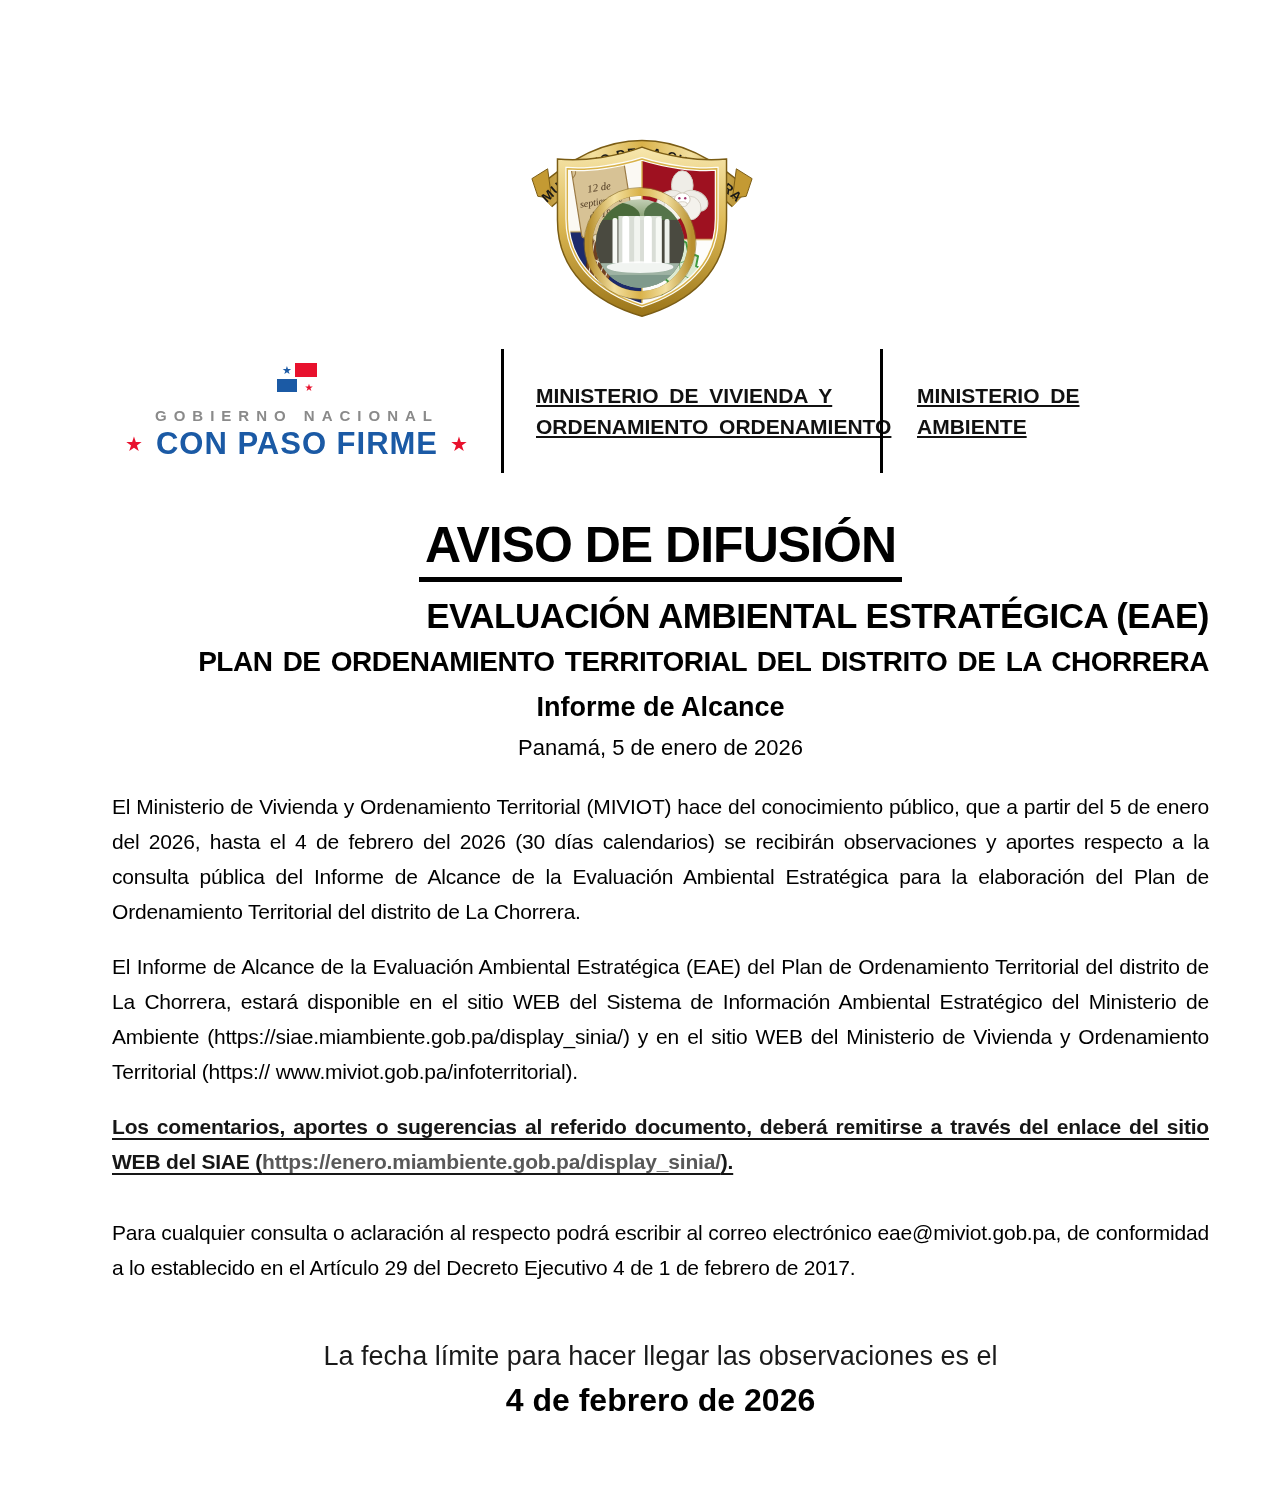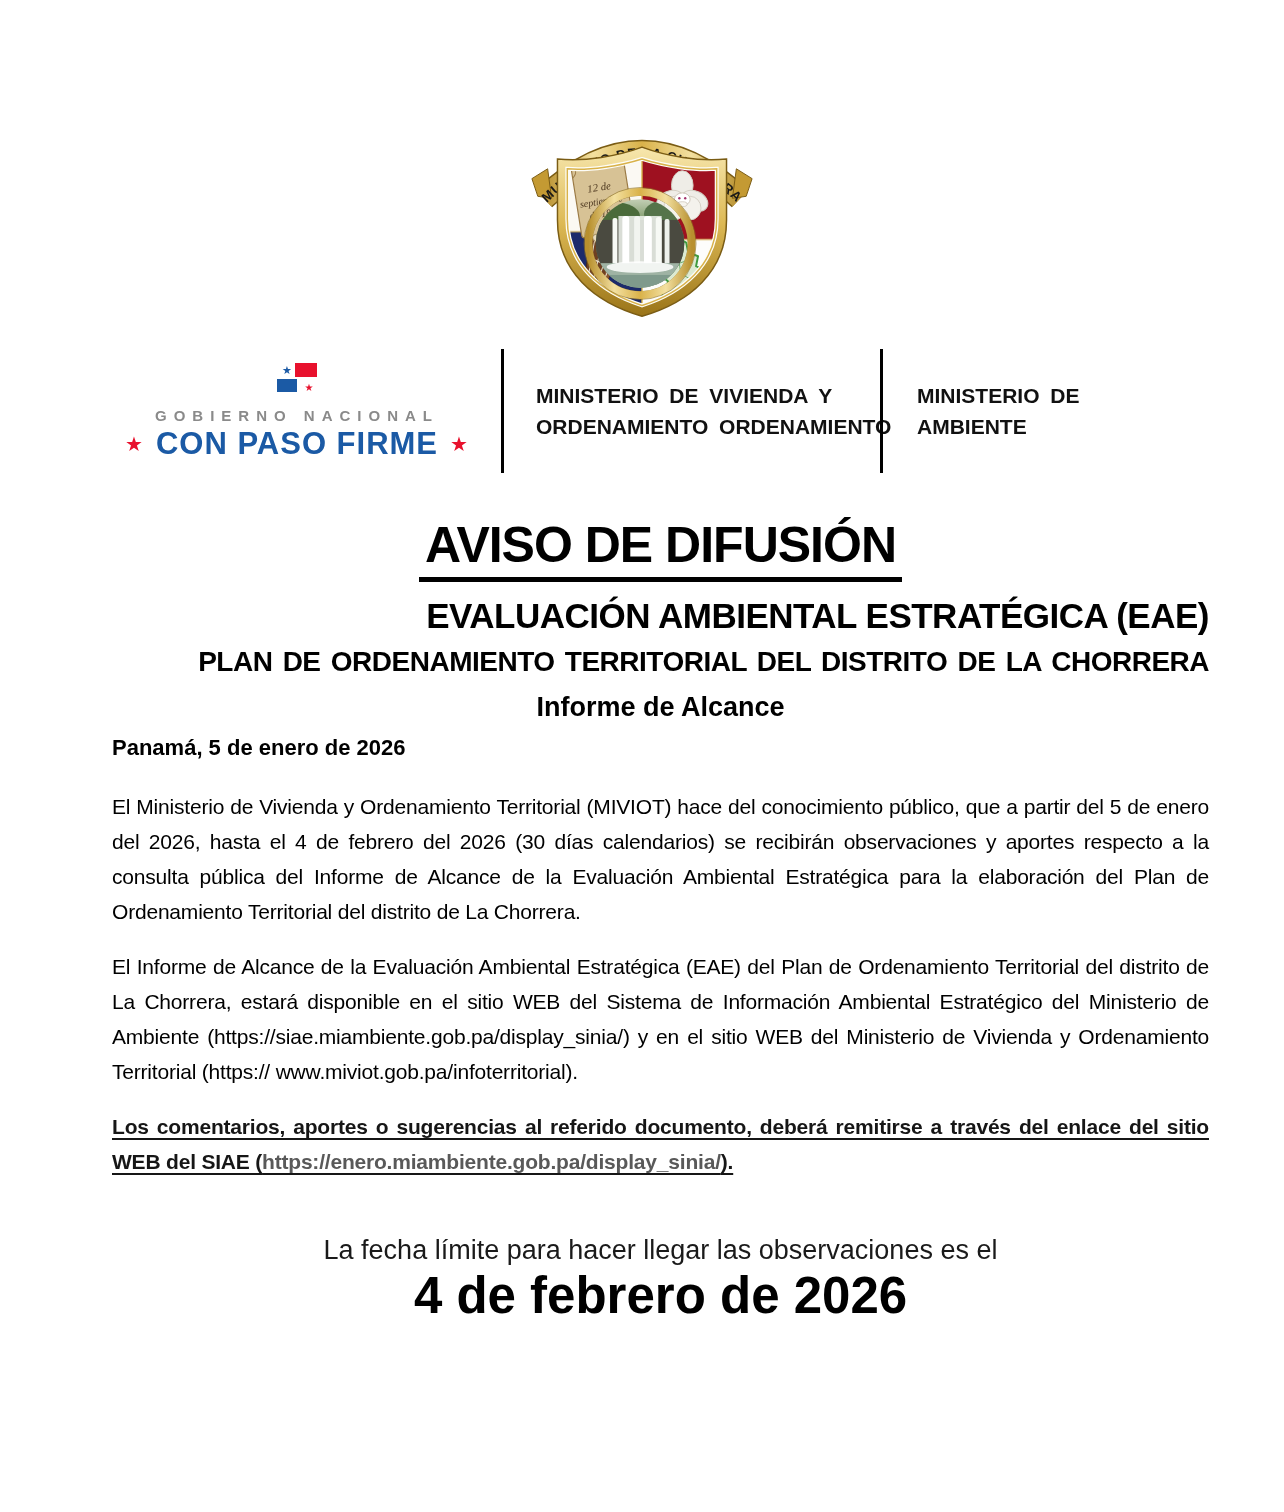--- a/index.html
+++ b/index.html
@@ -29,21 +29,21 @@
     letter-spacing:7px;white-space:nowrap;text-align:center;
   }
   .gov-line2{
     margin-top:2px;font-size:31px;font-weight:800;color:#1b5aa5;
     letter-spacing:1px;white-space:nowrap;display:flex;align-items:center;gap:12px;
   }
   .gov-star{color:#e8112d;font-size:20px;font-weight:400;}
   .vdivider{width:3px;height:124px;background:#000;margin:0 4px;}
   .ministry{
     font-size:21px;font-weight:700;color:#111;
-    line-height:31px;word-spacing:5px;white-space:nowrap;
+    line-height:31px;word-spacing:5px;white-space:nowrap;text-decoration:underline;
   }
   .ministry-1{width:368px;padding-left:28px;box-sizing:border-box;}
   .ministry-2{width:300px;padding-left:30px;box-sizing:border-box;}
   
   .content{padding:0 75px 0 112px;}
   .title-main{
     margin-top:40px;text-align:center;
     font-size:50px;font-weight:800;color:#000;letter-spacing:-1px;text-decoration:underline;
   }
   .title-main .underlined{
@@ -55,42 +55,42 @@
   }
   .subtitle-2{
     margin-top:10px;text-align:right;
     font-size:28px;font-weight:800;color:#000;letter-spacing:-0.5px;word-spacing:3px;
   }
   .subtitle-3{
     margin-top:14px;text-align:center;
     font-size:27px;font-weight:700;color:#000;
   }
   .dateline{
-    margin-top:12px;text-align:left;
-    font-size:22px;font-weight:700;color:#000;
+    margin-top:12px;text-align:center;
+    font-size:22px;font-weight:400;color:#000;
   }
   .para{
     margin:20px 0 0 0;
     font-size:21px;line-height:35px;
     text-align:justify;letter-spacing:-0.2px;color:#000000;
   }
   .para.first{margin-top:28px;}
   .para.bold-underline{
     font-weight:700;text-decoration:underline;
     text-decoration-thickness:2px;text-underline-offset:4px;color:#161616;
   }
   .para.bold-underline .url-link{color:#595959;}
   .para.last{margin-top:36px;}
   .deadline-intro{
     margin-top:56px;text-align:center;
     font-size:27px;font-weight:400;color:#1a1a1a;
   }
   .deadline-date{
-    text-align:center;
-    font-size:51px;font-weight:800;color:#000;
+    margin-top:10px;text-align:center;
+    font-size:32px;font-weight:800;color:#000;
   }
 </style>
 </head>
 <body>
 
 <div class="page">
 
   <div class="crest-wrap">
     <svg width="236" height="230" viewBox="0 0 240 234">
       <defs>
@@ -252,19 +252,20 @@
     <div class="subtitle-2">PLAN DE ORDENAMIENTO TERRITORIAL DEL DISTRITO DE LA CHORRERA</div>
     <div class="subtitle-3">Informe de Alcance</div>
     <div class="dateline">Panamá, 5 de enero de 2026</div>
 
     <p class="para first">El Ministerio de Vivienda y Ordenamiento Territorial (MIVIOT) hace del conocimiento público, que a partir del 5 de enero del 2026, hasta el 4 de febrero del 2026 (30 días calendarios) se recibirán observaciones y aportes respecto a la consulta pública del Informe de Alcance de la Evaluación Ambiental Estratégica para la elaboración del Plan de Ordenamiento Territorial del distrito de La Chorrera.</p>
 
     <p class="para">El Informe de Alcance de la Evaluación Ambiental Estratégica (EAE) del Plan de Ordenamiento Territorial del distrito de La Chorrera, estará disponible en el sitio WEB del Sistema de Información Ambiental Estratégico del Ministerio de Ambiente (https://siae.miambiente.gob.pa/display_sinia/) y en el sitio WEB del Ministerio de Vivienda y Ordenamiento Territorial (https:// www.miviot.gob.pa/infoterritorial).</p>
 
     <p class="para bold-underline"><span>Los comentarios, aportes o sugerencias al referido documento, deberá remitirse a través del enlace del sitio WEB del SIAE (</span><span class="url-link">https://enero.miambiente.gob.pa/display_sinia/</span><span>).</span></p>
 
+    <p class="para last">Para cualquier consulta o aclaración al respecto podrá escribir al correo electrónico eae@miviot.gob.pa, de conformidad a lo establecido en el Artículo 29 del Decreto Ejecutivo 4 de 1 de febrero de 2017.</p>
 
     <div class="deadline-intro">La fecha límite para hacer llegar las observaciones es el</div>
     <div class="deadline-date">4 de febrero de 2026</div>
 
   </div>
 
 </div>
 
 </body></html>

